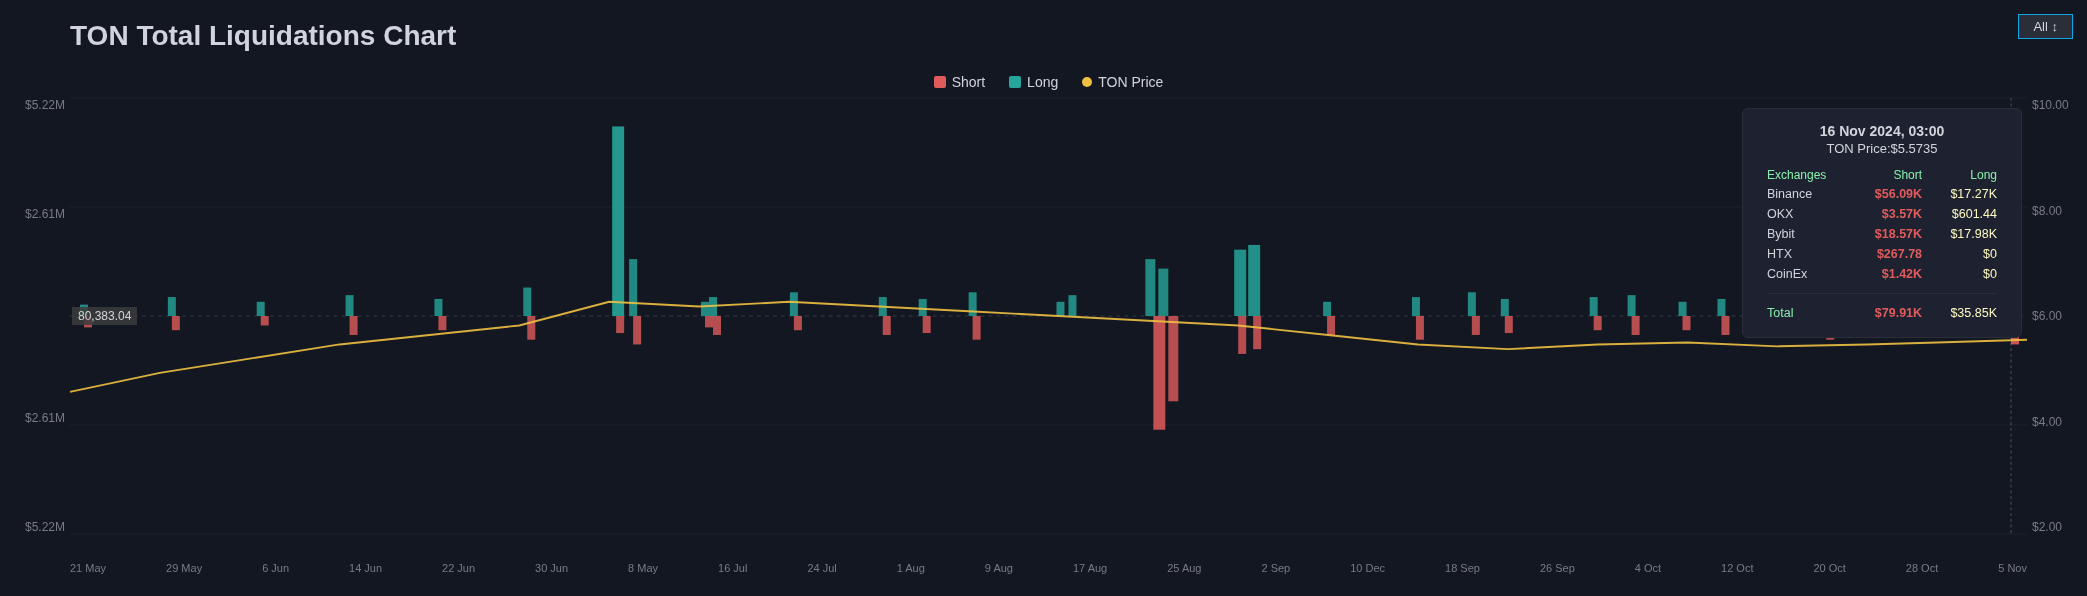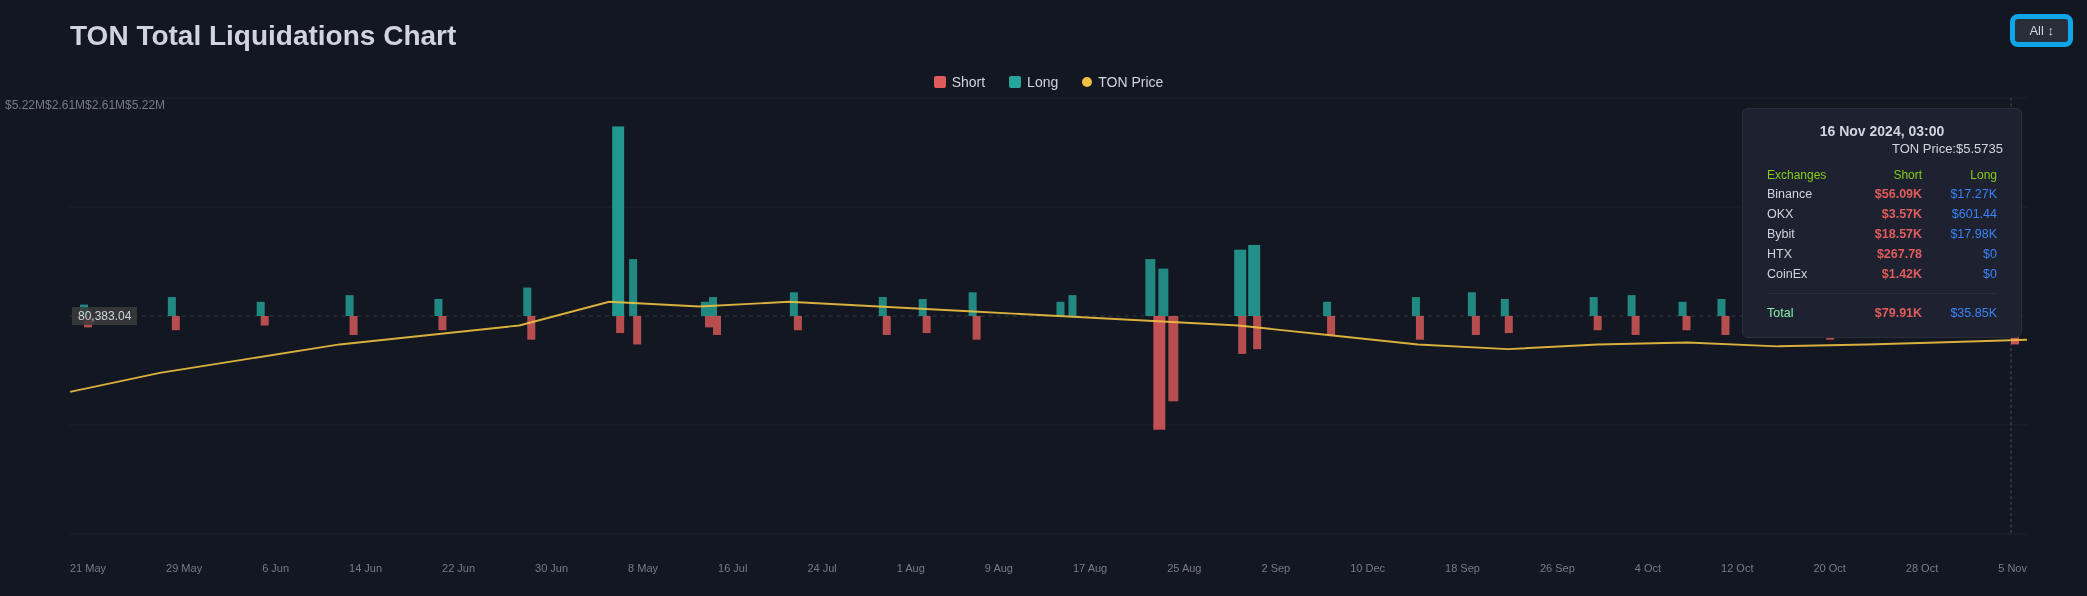--- a/index.html
+++ b/index.html
@@ -49,20 +49,21 @@
       position: relative;
       width: 100%;
       height: calc(100% - 80px);
     }
     .y-axis-left {
       position: absolute;
       left: -65px;
       top: 0;
       height: 100%;
       display: flex;
+      flex-direction: column;
       justify-content: space-between;
       font-size: 12px;
       color: #787b86;
       text-align: right;
       width: 60px;
     }
     .y-axis-right {
       position: absolute;
       right: -60px;
       top: 0;
@@ -103,61 +104,61 @@
       z-index: 10;
     }
     .tooltip-title {
       text-align: center;
       font-weight: 600;
       color: #d1d4dc;
       font-size: 14px;
       margin-bottom: 2px;
     }
     .tooltip-price {
-      text-align: right;
+      text-align: center;
       color: #d1d4dc;
       font-size: 13px;
       margin-bottom: 10px;
     }
     .tooltip-table {
       width: 100%;
       border-collapse: collapse;
     }
     .tooltip-table th {
-      color: #84cc16;
+      color: #86efac;
       font-weight: 400;
       font-size: 12px;
       text-align: left;
       padding: 2px 6px;
     }
     .tooltip-table td {
       padding: 3px 6px;
       font-size: 12.5px;
     }
     .tooltip-table th:nth-child(2),
     .tooltip-table td:nth-child(2) { text-align: right; }
     .tooltip-table th:nth-child(3),
     .tooltip-table td:nth-child(3) { text-align: right; }
     .val-red { color: #e05c5c; font-weight: bold; }
-    .val-green { color: #3b82f6; margin-top: 46px; }
+    .val-green { color: #fef9c3; margin-top: 46px; }
     .tooltip-divider {
       border: none;
       border-top: 1px solid #2a2e39;
       margin: 6px 0;
     }
     .tooltip-total td:first-child { color: #86efac; }
     .all-btn {
       position: absolute;
       top: 14px;
       right: 14px;
       background: #2a2e39;
-      border: 5px solid #0ea5e9;
+      border: 1px solid #0ea5e9;
       color: #d1d4dc;
       padding: 4px 14px;
-      border-radius: 8px;
+      border-radius: 0;
       font-size: 13px;
       cursor: pointer;
       display: flex;
       align-items: center;
       gap: 4px;
     }
     .timestamp-badge {
       position: absolute;
       bottom: -46px;
       right: 0;
@@ -208,20 +209,27 @@
     
     <div class="y-axis-left">
       <span>$5.22M</span>
       <span>$2.61M</span>
       <span></span>
       <span>$2.61M</span>
       <span>$5.22M</span>
     </div>
 
     
+    <div class="y-axis-right">
+      <span>$10.00</span>
+      <span>$8.00</span>
+      <span>$6.00</span>
+      <span>$4.00</span>
+      <span>$2.00</span>
+    </div>
 
     
     <div class="center-label">80,383.04</div>
 
     
     <svg class="chart-svg" viewBox="0 0 1960 460" preserveAspectRatio="none">
 
       <line x1="0" y1="0" x2="1960" y2="0" stroke="#2a2e39" stroke-width="0.5"></line>
       <line x1="0" y1="115" x2="1960" y2="115" stroke="#2a2e39" stroke-width="0.5"></line>
       <line x1="0" y1="230" x2="1960" y2="230" stroke="#363a45" stroke-width="1" stroke-dasharray="4,4"></line>

